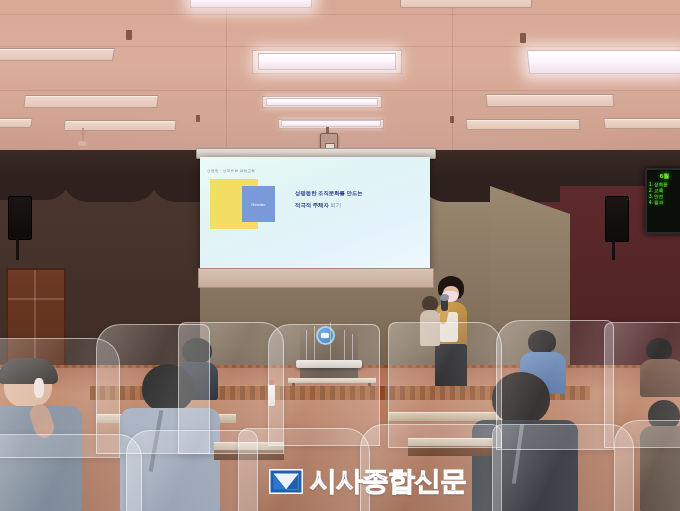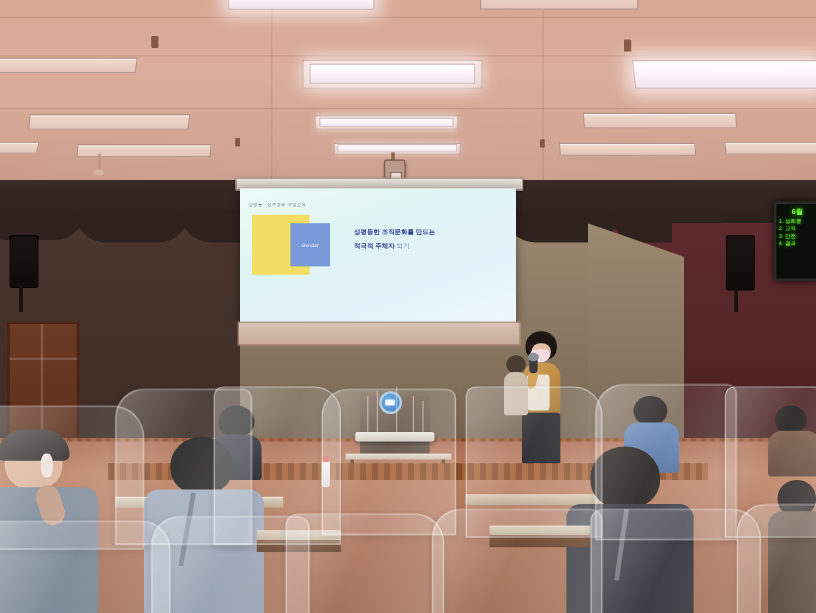--- a/index.html
+++ b/index.html
@@ -308,14 +308,23 @@
   <div class="abs acrylic" style="left:496px;top:320px;width:116px;height:128px;border-radius:24px 8px 0 0;"></div>
   <div class="abs acrylic" style="left:604px;top:322px;width:92px;height:124px;border-radius:8px 20px 0 0;"></div>
 
   <div class="abs acrylic" style="left:-10px;top:434px;width:150px;height:84px;border-radius:10px 24px 0 0;"></div>
   <div class="abs acrylic" style="left:126px;top:430px;width:130px;height:88px;border-radius:24px 10px 0 0;"></div>
   <div class="abs acrylic" style="left:238px;top:428px;width:130px;height:90px;border-radius:10px 24px 0 0;"></div>
   <div class="abs acrylic" style="left:360px;top:424px;width:140px;height:94px;border-radius:24px 10px 0 0;"></div>
   <div class="abs acrylic" style="left:492px;top:424px;width:140px;height:94px;border-radius:10px 24px 0 0;"></div>
   <div class="abs acrylic" style="left:614px;top:420px;width:90px;height:98px;border-radius:24px 10px 0 0;"></div>
 
+  <div id="watermark" class="abs">
+    <svg id="wm-logo" viewBox="0 0 40 34">
+      <path d="M2 4 L30 4 L38 4 L38 30 L10 30 L2 30 Z" fill="#1f5fae" stroke="#ffffff" stroke-width="1.6"></path>
+      <path d="M6 8 L34 8 L34 26 L20 26 Z" fill="#ffffff" opacity=".92"></path>
+      <path d="M6 8 L20 26 L6 26 Z" fill="#2d78cf"></path>
+      <path d="M34 8 L34 26 L20 26 Z" fill="#1f5fae"></path>
+    </svg>
+    <div id="wm-text">시사종합신문</div>
+  </div>
 
 </div>
 
 </body></html>

